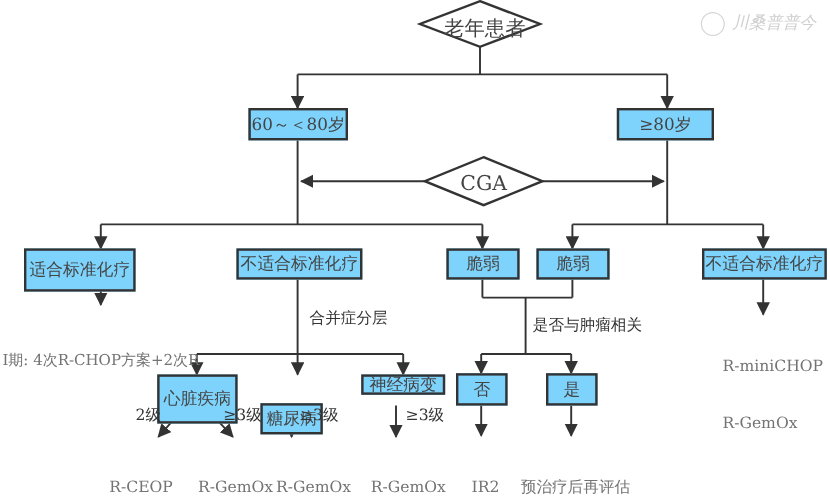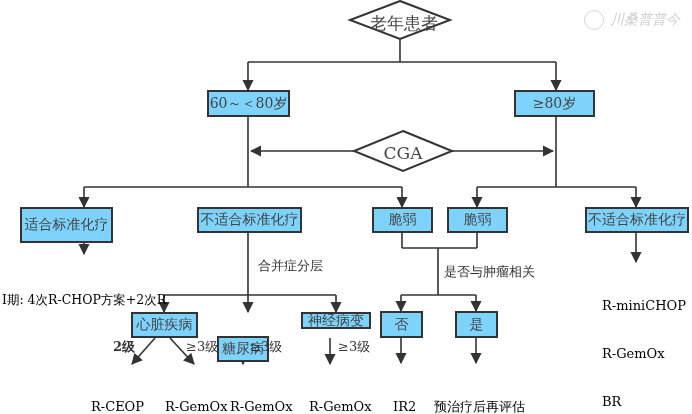--- a/index.html
+++ b/index.html
@@ -2,21 +2,21 @@
 <html><head>
 <meta charset="utf-8">
 <style>
   html, body { margin: 0; padding: 0; background: #ffffff; }
   body { width: 692px; height: 414px; position: relative; overflow: hidden;
          font-family: "DejaVu Serif", "Liberation Serif", serif; color: #333; }
   #diagram { position: absolute; left: 0; top: 0; }
   .box { position: absolute; border: 2px solid #333; background: #7dd3fc; box-sizing: border-box;
          display: flex; align-items: center; justify-content: center; font-size: 14px; color: #444; white-space: nowrap; }
   .lbl { position: absolute; font-size: 13px; color: #333; white-space: nowrap; line-height: 16px; }
-  .txt { position: absolute; font-size: 13px; color: #000000; white-space: pre; line-height: 16px; }
+  .txt { position: absolute; font-size: 13px; color: #737373; white-space: pre; line-height: 16px; }
   .diamond-text { position: absolute; font-size: 17px; color: #444; text-align: center; white-space: nowrap; }
   .wm { position: absolute; right: 12px; top: 10px; font-size: 14px; color: #cfcfcf; font-style: italic; white-space: nowrap; }
   .wm-icon { display:inline-block; width:18px; height:18px; border:1.5px solid #d6d6d6; border-radius:50%; vertical-align:middle; margin-right:6px; }
 </style>
 </head>
 <body>
 
 <svg id="diagram" width="692" height="414" xmlns="http://www.w3.org/2000/svg">
   <defs>
     <marker id="arr" viewBox="0 0 10 10" refX="9" refY="5" markerWidth="7" markerHeight="7" orient="auto-start-reverse">
@@ -82,29 +82,29 @@
 
 <div class="box" style="left:207px; top:90px; width:83px; height:27px;">60～＜80岁</div>
 <div class="box" style="left:514px; top:90px; width:81px; height:27px;">≥80岁</div>
 
 <div class="box" style="left:20px; top:207px; width:93px; height:36px;">适合标准化疗</div>
 <div class="box" style="left:197px; top:207px; width:105px; height:26px;">不适合标准化疗</div>
 <div class="box" style="left:372px; top:207px; width:61px; height:26px;">脆弱</div>
 <div class="box" style="left:447px; top:207px; width:61px; height:26px;">脆弱</div>
 <div class="box" style="left:585px; top:207px; width:104px; height:26px;">不适合标准化疗</div>
 
-<div class="box" style="left:131px; top:312px; width:67px; height:26px;">心脏疾病</div>
+<div class="box" style="left:131px; top:312px; width:67px; height:41px;">心脏疾病</div>
 <div class="box" style="left:217px; top:312px; width:52px; height:26px;margin-top:24px;">糖尿病</div>
 <div class="box" style="left:301px; top:312px; width:70px; height:17px;">神经病变</div>
 <div class="box" style="left:380px; top:311px; width:43px; height:27px;">否</div>
 <div class="box" style="left:455px; top:311px; width:43px; height:27px;">是</div>
 
 <div class="lbl" style="left:258px; top:258px;">合并症分层</div>
 <div class="lbl" style="left:444px; top:264px;">是否与肿瘤相关</div>
-<div class="lbl" style="left:113px; top:339px;font-weight:bold;">2级</div>
+<div class="lbl" style="left:113px; top:339px;">2级</div>
 <div class="lbl" style="left:186px; top:339px;">≥3级</div>
 <div class="lbl" style="left:250px; top:339px;">≥3级</div>
 <div class="lbl" style="left:338px; top:339px;">≥3级</div>
 
 <div class="txt" style="left:2px; top:260px; font-size:12.5px;">
   <div>I期: 4次R-CHOP方案+2次R</div>
 </div>
 
 <div class="txt" style="left:91px; top:367px;">
   <div>R-CEOP</div>
@@ -127,14 +127,13 @@
   <div>IR2</div>
   
   
 </div>
 <div class="txt" style="left:434px; top:367px;">
   <div>预治疗后再评估</div>
 </div>
 <div class="txt" style="left:602px; top:266px;">
   <div>R-miniCHOP</div>
   <div>R-GemOx</div>
-  <div>BR</div>
 </div>
 
 </body></html>

